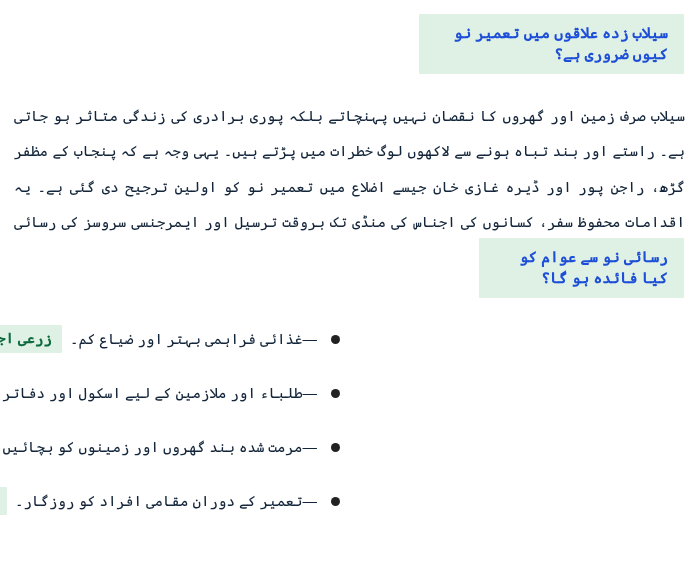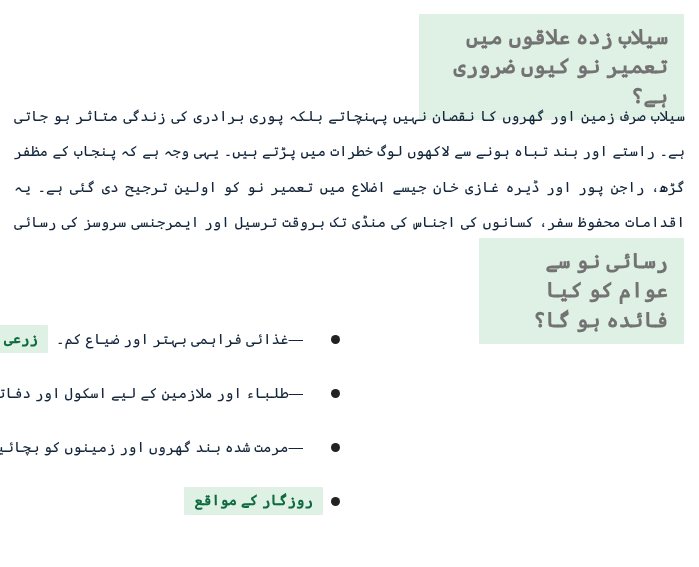--- a/index.html
+++ b/index.html
@@ -17,22 +17,22 @@
   .page {
     position: relative;
     width: 699px;
     height: 567px;
     box-sizing: border-box;
   }
 
   
   .heading-pill {
     background: #dff0e4;
-    color: #737373;
-    font-size: 21px;
+    color: #1d4ed8;
+    font-size: 15px;
     font-weight: bold;
     padding: 8px 16px 10px 16px;
     display: inline-block;
     text-align: right;
     direction: rtl;
     line-height: 1.4;
     border-radius: 1px;
   }
   #heading-1-wrap {
     position: absolute;
@@ -91,21 +91,21 @@
     background: #222222;
     border-radius: 50%;
     flex: 0 0 auto;
     margin-left: 0;
   }
   .benefit-text {
     color: #14263b;
     font-size: 14.5px;
     direction: rtl;
     white-space: nowrap;
-    margin-right: 28px;
+    margin-right: 14px;
   }
   .chip {
     background: #dff0e4;
     color: #0d6b3f;
     font-weight: bold;
     font-size: 14.5px;
     padding: 5px 10px 7px 10px;
     display: inline-block;
     white-space: nowrap;
     border-radius: 1px;
@@ -152,18 +152,19 @@
     <li class="benefit-item">
       <span class="bullet"></span>
       <span class="benefit-body">
         <span class="benefit-text">—مرمت شدہ بند گھروں اور زمینوں کو بچائیں گے۔</span>
 
       </span>
     </li>
     <li class="benefit-item">
       <span class="bullet"></span>
       <span class="benefit-body">
+        <span class="benefit-text">—تعمیر کے دوران مقامی افراد کو روزگار۔</span>
         <span class="chip">روزگار کے مواقع</span>
       </span>
     </li>
   </ul>
 
 </div>
 
 </body></html>

